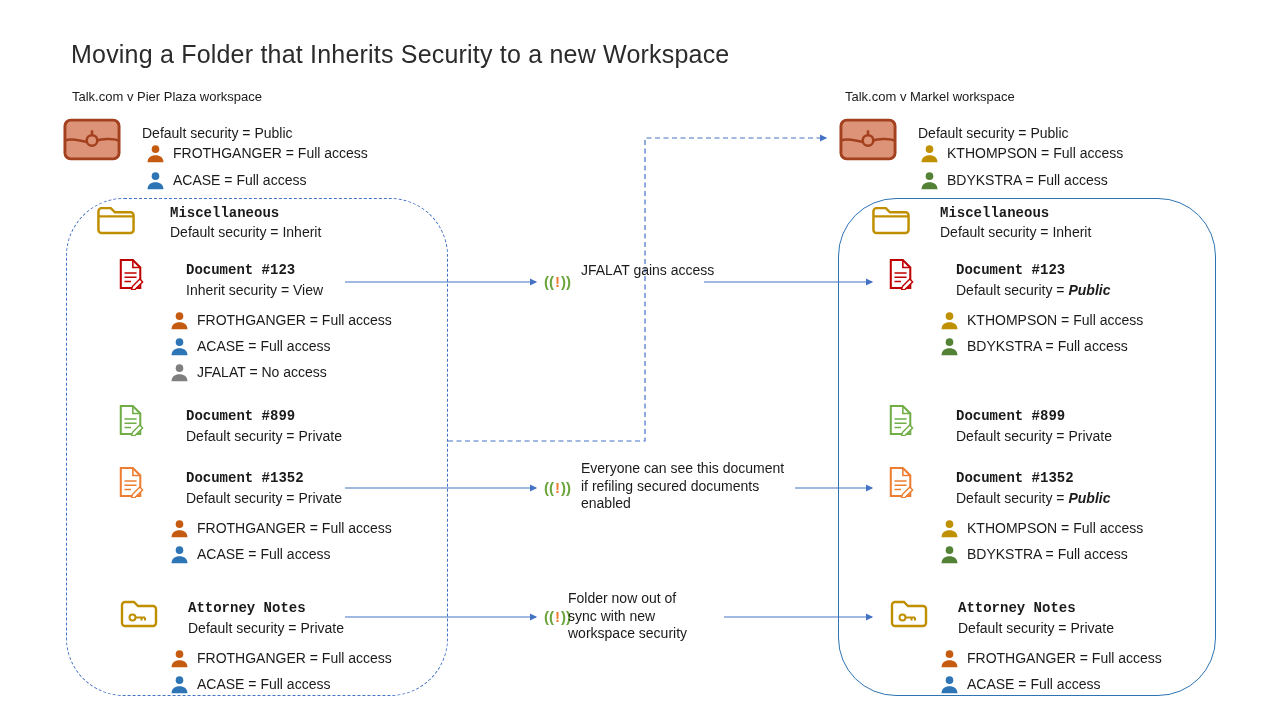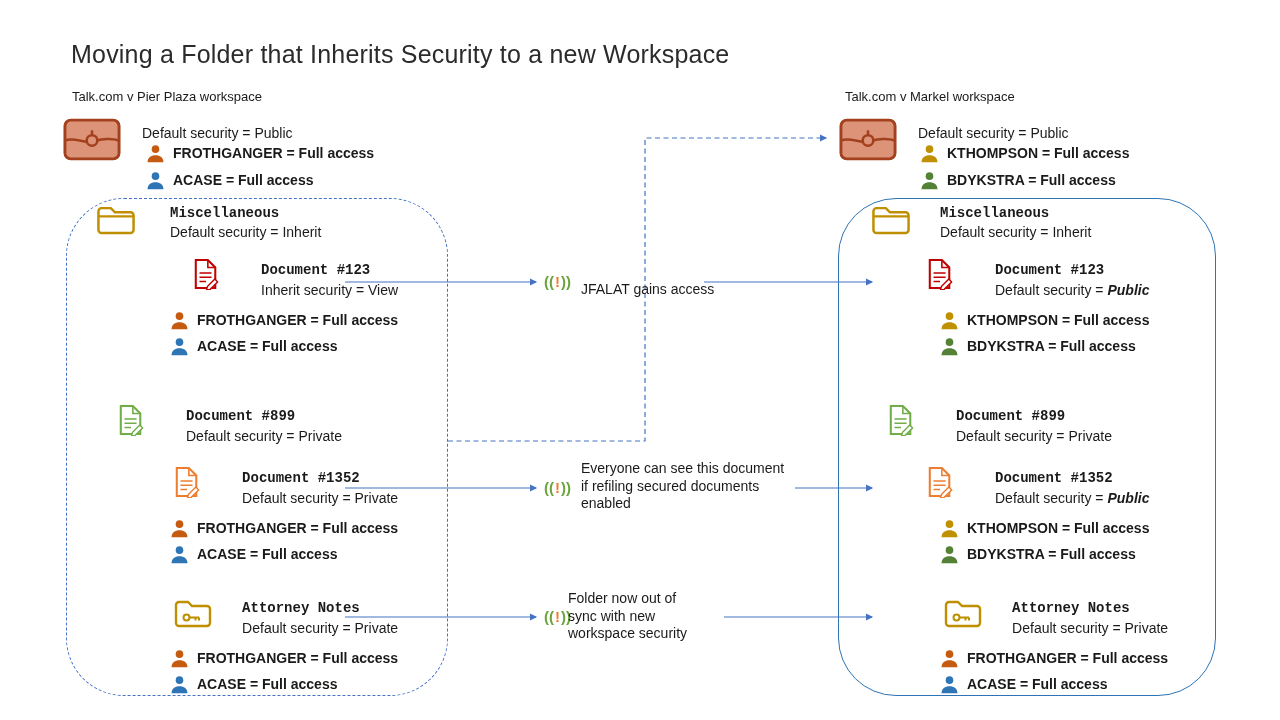--- a/index.html
+++ b/index.html
@@ -29,29 +29,29 @@
   .p-orange { color:#C55A11; }
   .p-blue   { color:#2E75B6; }
   .p-gray   { color:#7F7F7F; }
   .p-gold   { color:#BF9000; }
   .p-green  { color:#538135; }
   .d-red    { color:#C00000; }
   .d-green  { color:#70AD47; }
   .d-orange { color:#ED7D31; }
   .f-gold   { color:#BF8F00; }
 
-  .entry-head { display:flex; align-items:flex-start;justify-content:flex-end; }
+  .entry-head { display:flex; align-items:flex-start; }
   .entry-head .icon-doc { margin-right:42px; }
   .entry-head .icon-folder { margin-right:30px; margin-top:2px; }
   .heads { padding-top:3px; }
   .heads .t + .t { margin-top:1px; }
 
   .acl { margin-left:52px; margin-top:11px; }
   .acl.folder-acl { margin-left:50px; }
-  .acl-row { display:flex; align-items:center; gap:8px; height:19px; margin-bottom:7px;font-weight:bold; }
+  .acl-row { display:flex; align-items:center; gap:8px; height:19px; margin-bottom:7px; }
 
   .alert { font-weight:bold; font-size:15px; line-height:19px; white-space:nowrap; }
   .ap { color:#6BA43A; }
   .ab { color:#ED7D31; margin:0 1px; }
 </style>
 </head>
 <body>
 
 <svg width="0" height="0" style="position:absolute" aria-hidden="true">
   <defs>
@@ -147,20 +147,26 @@
           <use href="#sym-person"></use>
         </svg>
       <span class="t">FROTHGANGER = Full access</span>
     </div>
     <div class="acl-row">
       <svg class="icon icon-person p-blue">
           <use href="#sym-person"></use>
         </svg>
       <span class="t">ACASE = Full access</span>
     </div>
+    <div class="acl-row">
+      <svg class="icon icon-person p-gray">
+          <use href="#sym-person"></use>
+        </svg>
+      <span class="t">JFALAT = No access</span>
+    </div>
   </div>
 </div>
 
 <div class="abs" style="left:118px; top:404px">
   <div class="entry-head">
     <svg class="icon icon-doc d-green">
         <use href="#sym-doc"></use>
       </svg>
     <div class="heads">
       <div class="t bold">Document #899</div>
@@ -215,21 +221,21 @@
     <div class="acl-row">
       <svg class="icon icon-person p-blue">
           <use href="#sym-person"></use>
         </svg>
       <span class="t">ACASE = Full access</span>
     </div>
   </div>
 </div>
 
 <div class="abs alert" style="left:544px; top:272px"><span class="ap">((</span><span class="ab">!</span><span class="ap">))</span></div>
-<div class="abs t" style="left:581px; top:280px">JFALAT gains access</div>
+<div class="abs t" style="left:581px; top:261px">JFALAT gains access</div>
 
 <div class="abs alert" style="left:544px; top:478px"><span class="ap">((</span><span class="ab">!</span><span class="ap">))</span></div>
 <div class="abs t wrap" style="left:581px; top:460px; width:212px">Everyone can see this document if refiling secured documents enabled</div>
 
 <div class="abs alert" style="left:544px; top:607px"><span class="ap">((</span><span class="ab">!</span><span class="ap">))</span></div>
 <div class="abs t wrap" style="left:568px; top:590px; width:135px">Folder now out of sync with new workspace security</div>
 
 <svg class="abs icon icon-case" style="left:839px; top:116px">
     <use href="#sym-case"></use>
   </svg>

